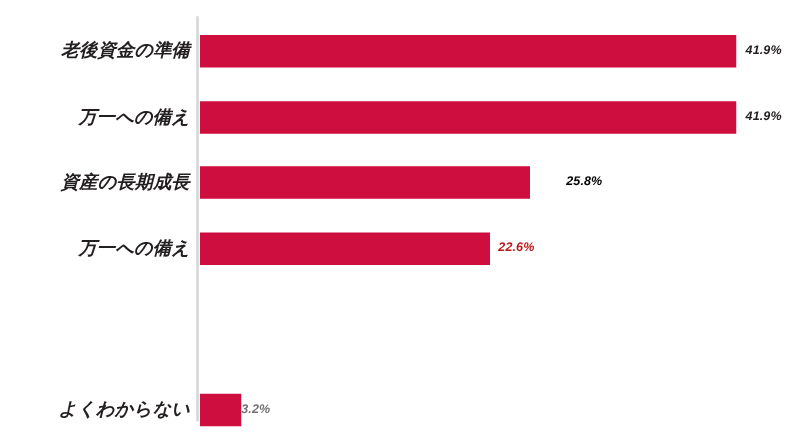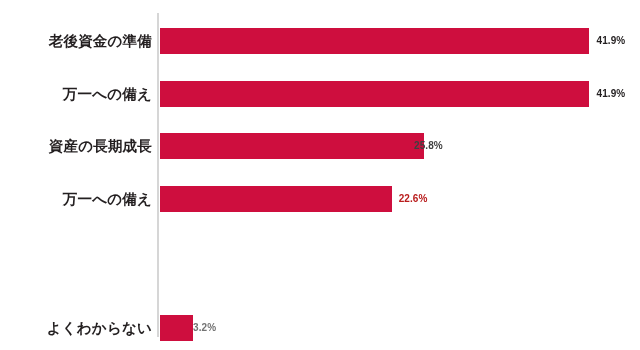--- a/index.html
+++ b/index.html
@@ -10,20 +10,21 @@
     background: #ffffff;
     font-family: "Liberation Sans", "DejaVu Sans", sans-serif;
   }
 
   #chart-root {
     position: relative;
     width: 640px;
     height: 350px;
     background: #ffffff;
     overflow: hidden;
+    font-style: italic;
   }
 
   
   #category-axis-line {
     position: absolute;
     left: 157px;
     top: 13px;
     width: 2px;
     height: 324px;
     background: #d6d6d6;
@@ -92,21 +93,21 @@
         <div class="value-label" style="left: 596.475px; color: rgb(35, 31, 32);">41.9%</div>
       </div>
       <div class="bar-row" style="top: 80.6px;">
         <div class="cat-label">万一への備え</div>
         <div class="bar" style="left: 160px; width: 429.475px; height: 26px; background: rgb(206, 14, 62);"></div>
         <div class="value-label" style="left: 596.475px; color: rgb(35, 31, 32);">41.9%</div>
       </div>
       <div class="bar-row" style="top: 133.2px;">
         <div class="cat-label">資産の長期成長</div>
         <div class="bar" style="left: 160px; width: 264.45px; height: 26px; background: rgb(206, 14, 62);"></div>
-        <div class="value-label" style="left: 414px; color: #404040;">25.8%</div>
+        <div class="value-label" style="left: 453px; color: #000000;">25.8%</div>
       </div>
       <div class="bar-row" style="top: 185.8px;">
         <div class="cat-label">万一への備え</div>
         <div class="bar" style="left: 160px; width: 231.65px; height: 26px; background: rgb(206, 14, 62);"></div>
         <div class="value-label" style="left: 398.65px; color: #b91c1c;">22.6%</div>
       </div>
       <div class="bar-row" style="top: 291px; margin-top: 24px;">
         <div class="cat-label">よくわからない</div>
         <div class="bar" style="left: 160px; width: 32.8px; height: 26px; background: rgb(206, 14, 62);"></div>
         <div class="value-label" style="left: 193px; color: #737373;">3.2%</div>

